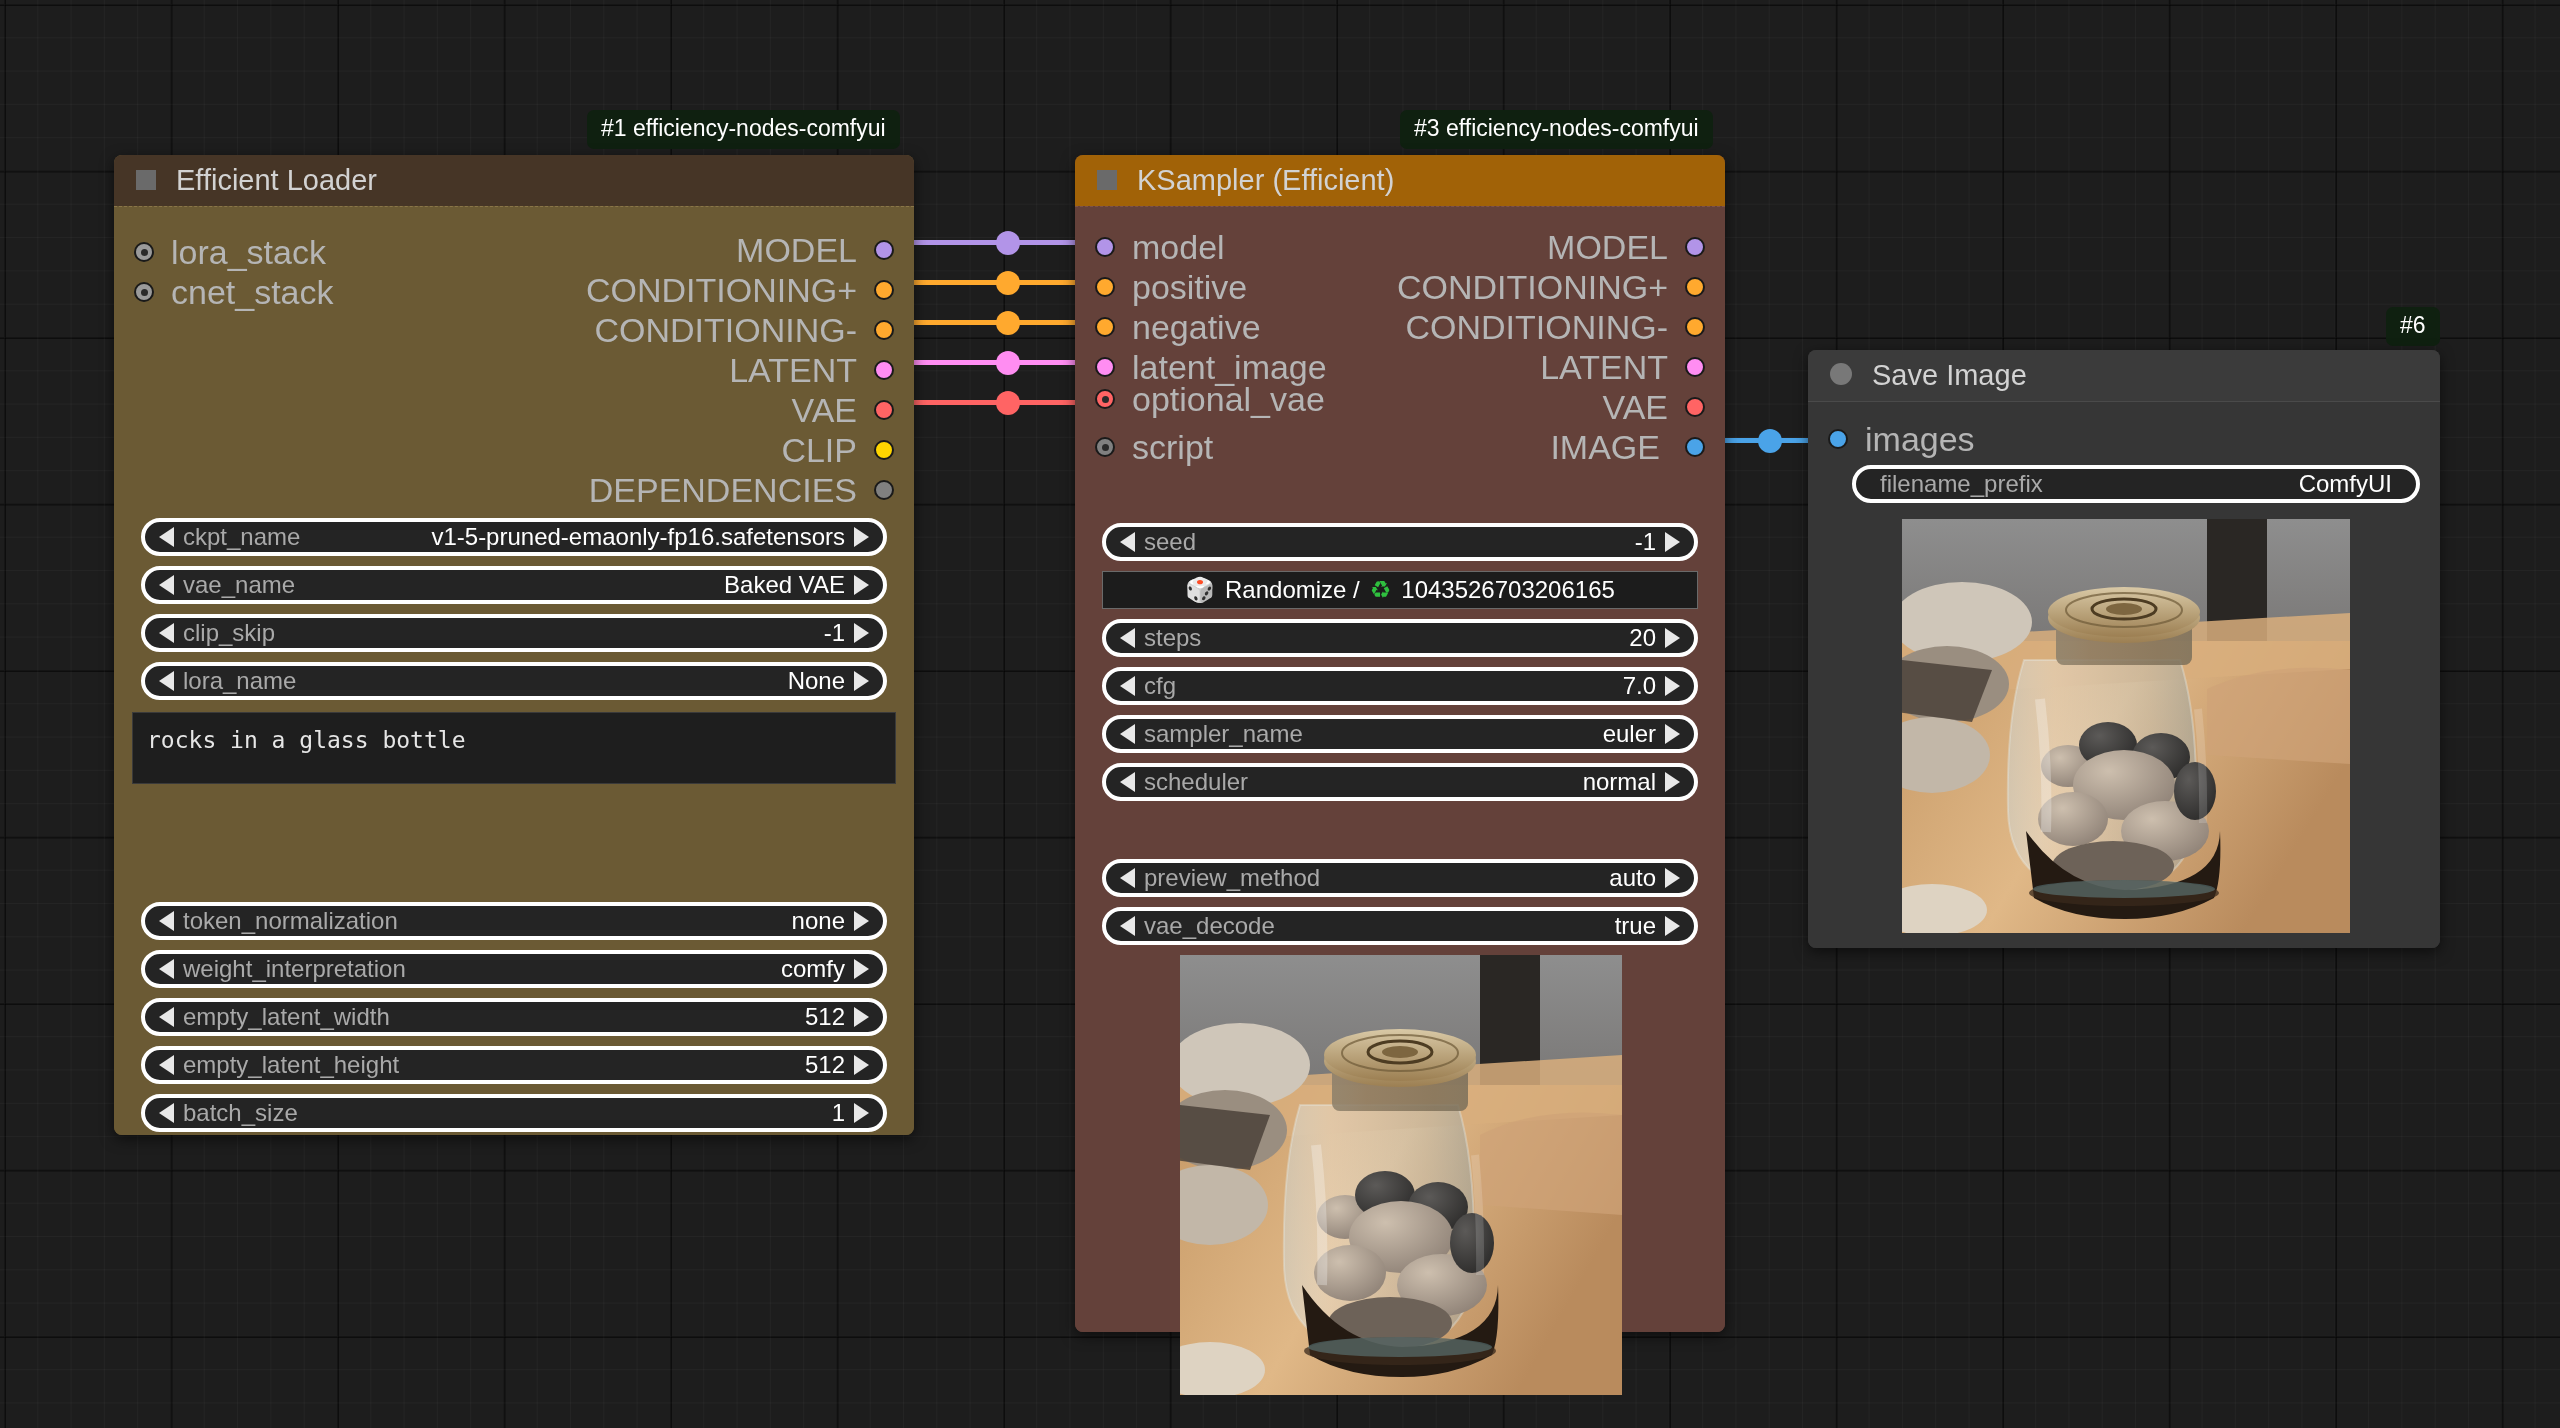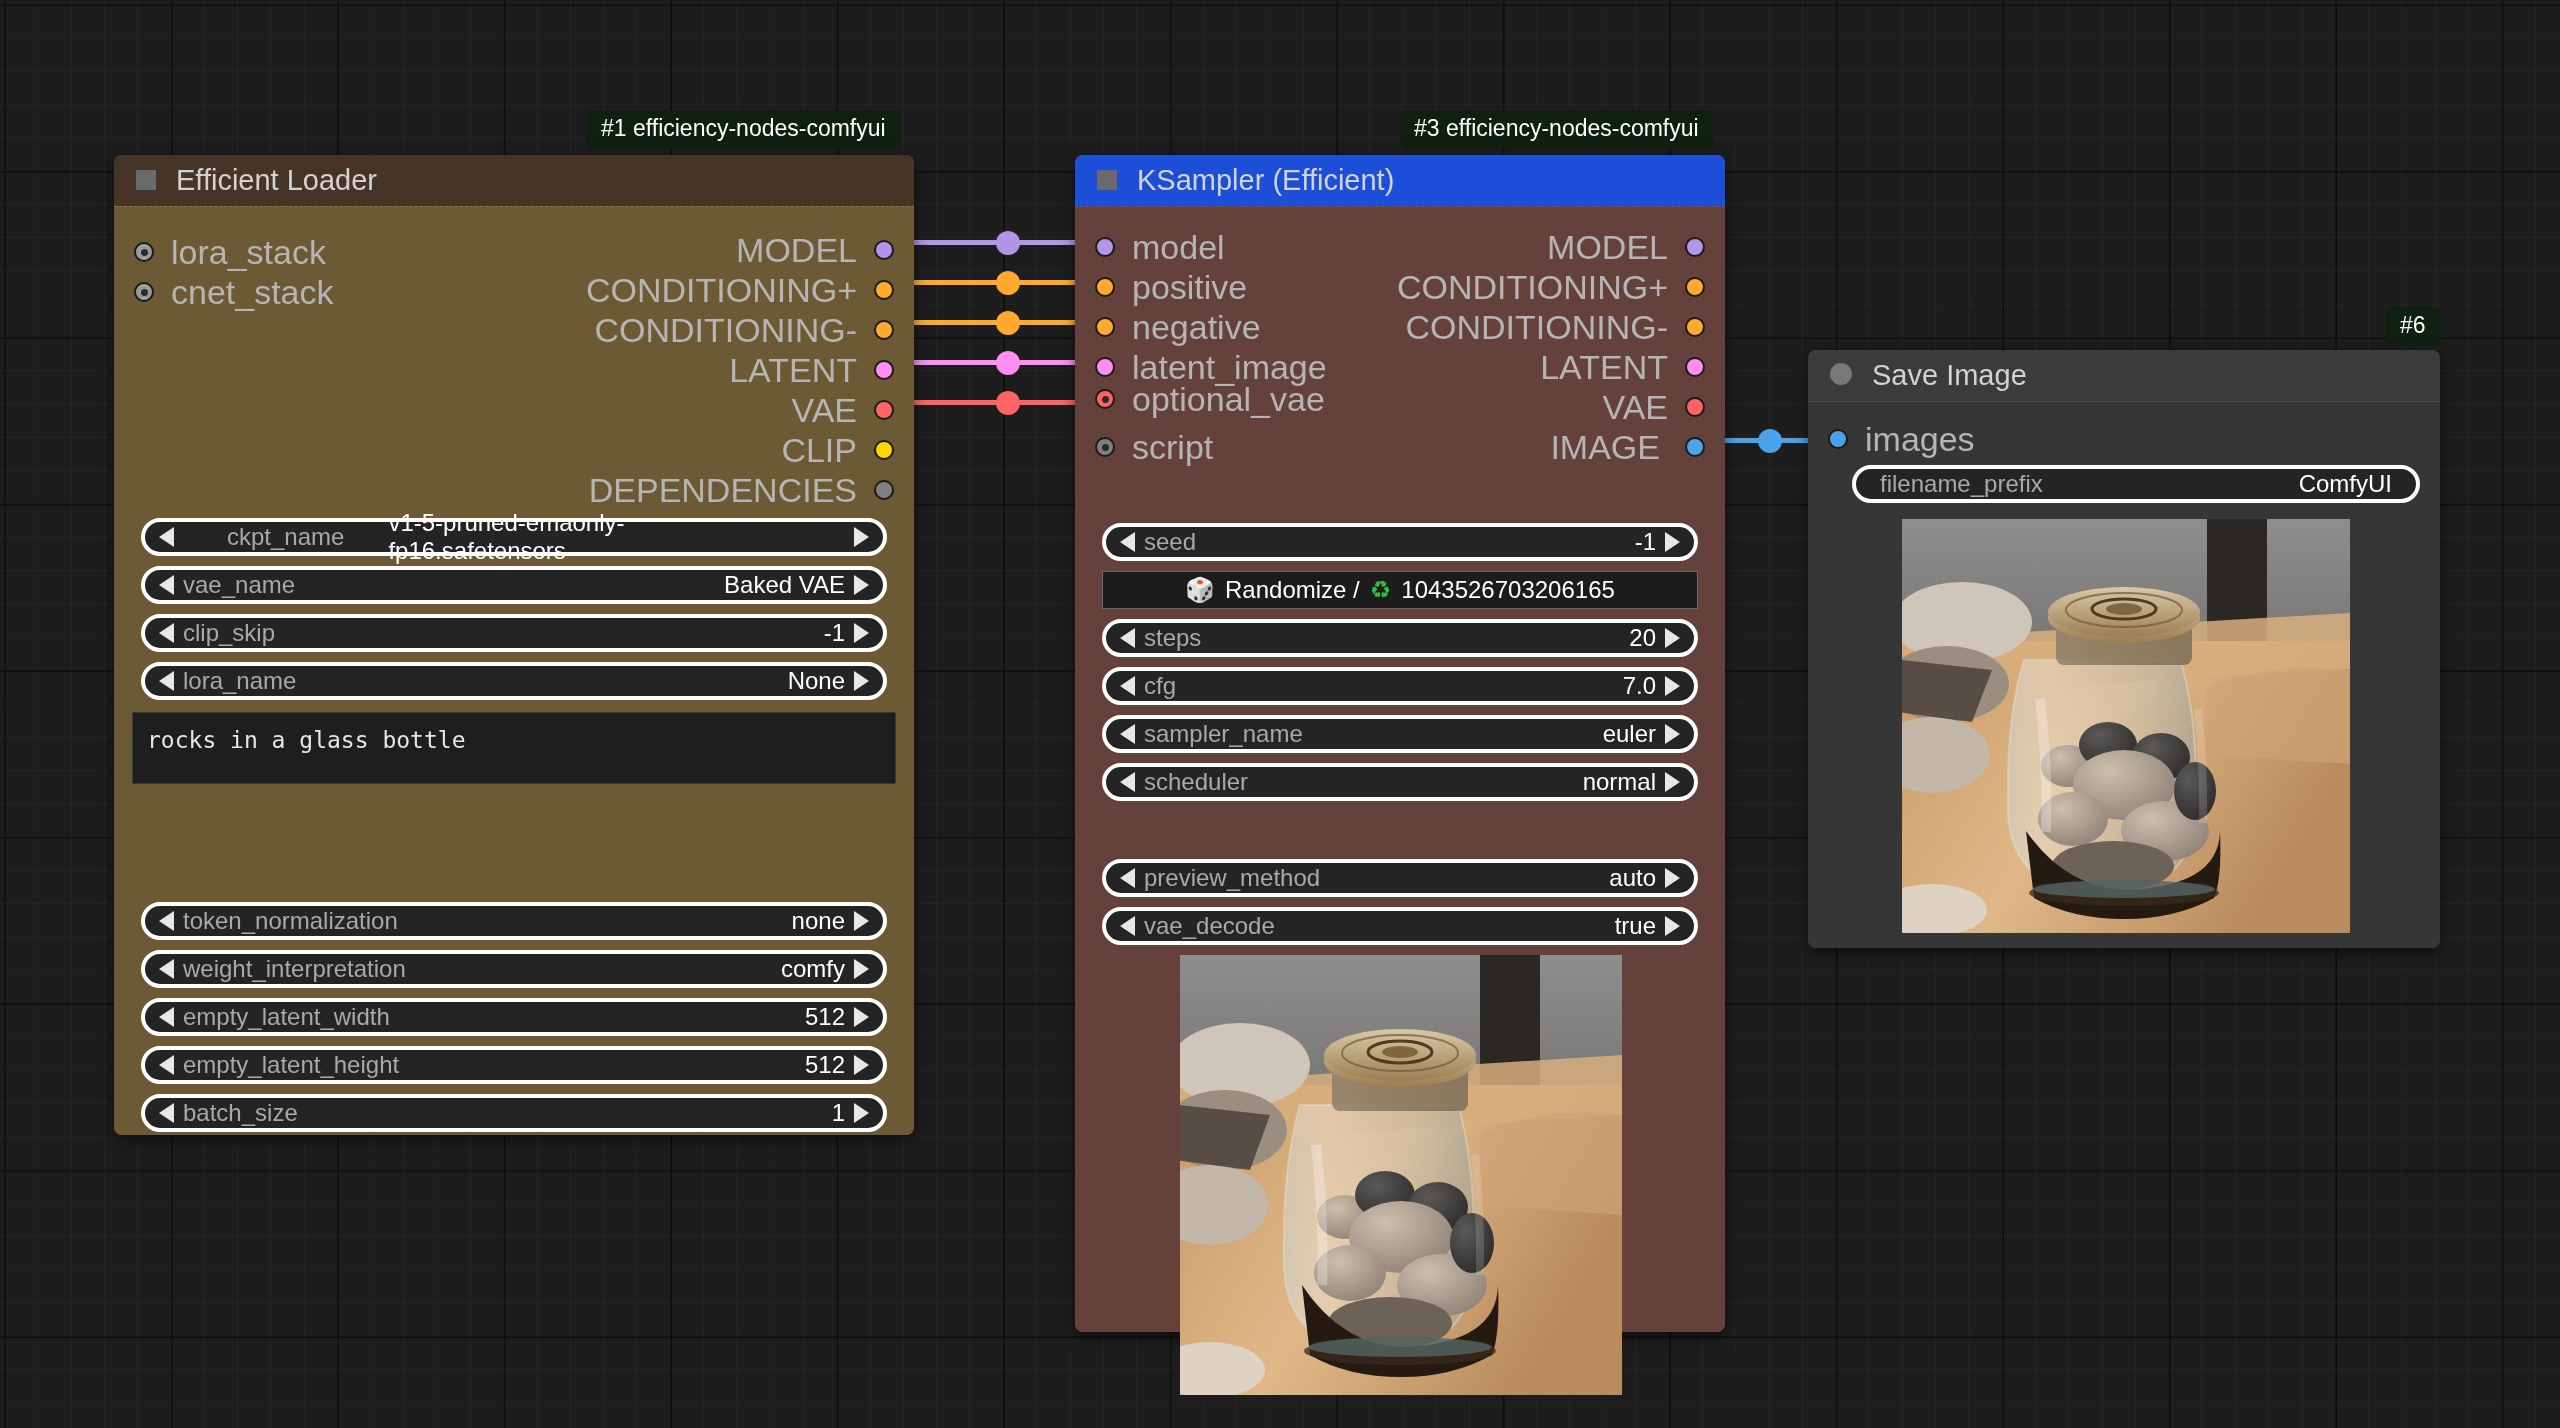--- a/index.html
+++ b/index.html
@@ -212,21 +212,21 @@
       </div>
       <div class="slot out" style="top:228px;">
         <span class="dot" style="background:#ffd500;"></span>
         <span>CLIP</span>
       </div>
       <div class="slot out" style="top:268px;">
         <span class="dot" style="background:#808080;"></span>
         <span>DEPENDENCIES</span>
       </div>
 
-      <div class="widget" style="left:27px; top:311px; width:746px;gap:44px;">
+      <div class="widget" style="left:27px; top:311px; width:746px;">
         <span class="arrow-l"></span>
         <span class="wname">ckpt_name</span>
         <span class="wval">v1-5-pruned-emaonly-fp16.safetensors</span>
         <span class="arrow-r"></span>
       </div>
       <div class="widget" style="left:27px; top:359px; width:746px;">
         <span class="arrow-l"></span>
         <span class="wname">vae_name</span>
         <span class="wval">Baked VAE</span>
         <span class="arrow-r"></span>
@@ -275,21 +275,21 @@
         <span class="wname">batch_size</span>
         <span class="wval">1</span>
         <span class="arrow-r"></span>
       </div>
     </div>
   </div>
 
   <div class="badge" style="left:1400px; top:110px;">#3 efficiency-nodes-comfyui</div>
 
   <div class="node" style="left:1075px; top:155px; width:650px; height:1177px; background:#64413a;">
-    <div class="node-title" style="background:#1d4ed8;">
+    <div class="node-title" style="background:#a16207;">
       <span class="tdot"><span class="box-glyph"></span></span>
       <span>KSampler (Efficient)</span>
     </div>
     <div class="node-body" style="height:1126px; background:#64413a; border-top:1px dashed #7d5248;">
 
       <div class="slot in" style="top:25px;">
         <span class="dot" style="background:#b294e8;"></span>
         <span>model</span>
       </div>
       <div class="slot in" style="top:65px;">

